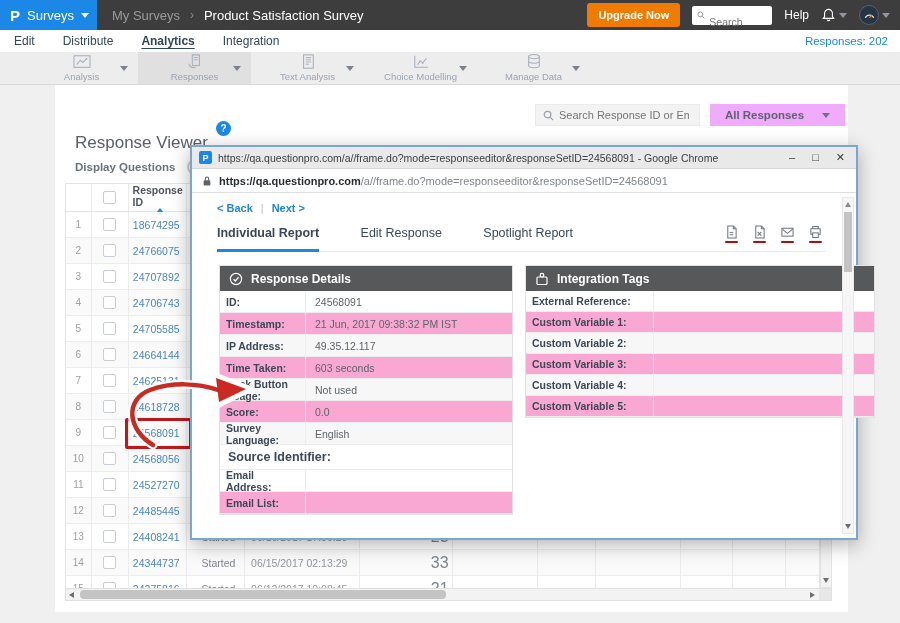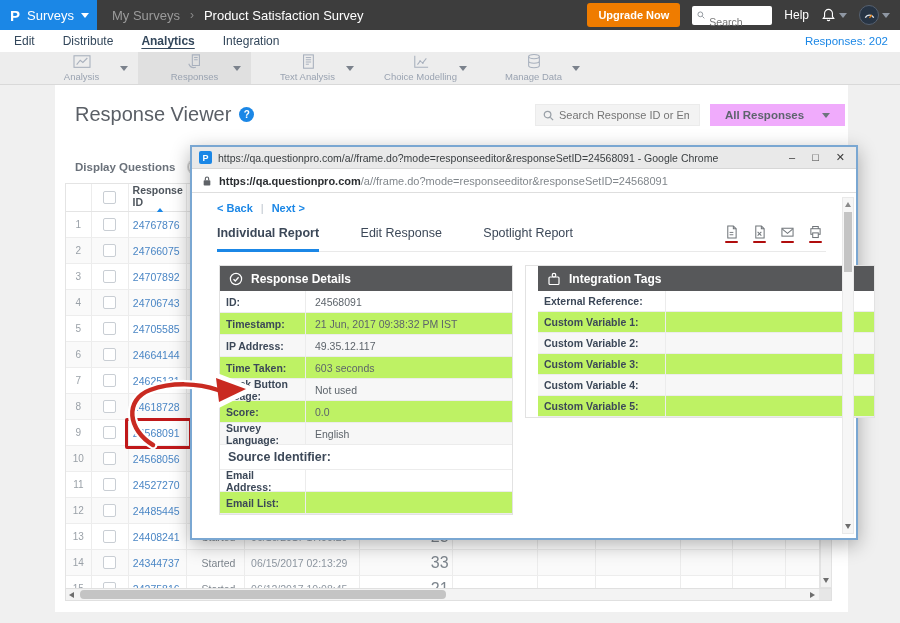--- a/index.html
+++ b/index.html
@@ -36,21 +36,21 @@
   .toolbar { position:absolute; left:0; top:52px; width:900px; height:33px; background:#ededed; border-bottom:1px solid #d9d9d9; display:flex; padding-left:25px; }
   .tgroup { position:relative; width:113px; height:32px; display:flex; flex-direction:column; align-items:center; justify-content:center; cursor:pointer; }
   .tgroup.active { background:#e0e0e0; }
   .tgroup .tlabel { font-size:9.5px; color:#9aa3b1; margin-top:1px; }
   .tgroup .caret { position:absolute; right:10px; top:14px; border-top-color:#7b828c; border-left-width:4px; border-right-width:4px; }
   .ticon { height:16px; display:flex; align-items:flex-end; }
 
   
   .card { position:absolute; left:55px; top:85px; width:793px; height:527px; background:#fff; }
   .rv-head { position:absolute; left:20px; top:18px; display:flex; align-items:center; gap:8px; }
-  .rv-title { font-size:20px; color:#5a5f66; }
+  .rv-title { font-size:17px; color:#5a5f66;margin-top:30px; }
   .help-badge { width:15px; height:15px; border-radius:50%; background:#1b87e6; color:#fff; font-size:10px; font-weight:bold; display:flex; align-items:center; justify-content:center; cursor:pointer; }
   .rv-search { position:absolute; left:480px; top:19px; width:165px; height:22px; background:#f3f3f3; border:1px solid #ebebeb; display:flex; align-items:center; padding:0 7px; gap:5px; }
   .rv-search input { border:none; outline:none; background:transparent; font-size:11px; color:#555; width:130px; font-family:inherit; }
   .rv-filter { position:absolute; left:655px; top:19px; width:135px; height:22px; background:#f0abfc; display:flex; align-items:center; justify-content:center; gap:18px; cursor:pointer; }
   .rv-filter .flabel { font-size:11.5px; color:#5d646d; font-weight:600; }
   .rv-filter .caret { border-top-color:#6d747d; }
   .dq { position:absolute; left:20px; top:74px; display:flex; align-items:center; gap:12px; }
   .dq-label { font-size:11.5px; color:#6a717a; font-weight:600; }
   .toggle { width:30px; height:16px; background:#d8d8d8; border-radius:8px; position:relative; cursor:pointer; }
   .toggle .knob { position:absolute; left:1px; top:1px; width:14px; height:14px; border-radius:50%; background:#fdfdfd; border:1px solid #c2c2c2; }
@@ -103,23 +103,23 @@
   .backnext a { cursor:pointer; }
   .backnext .sep { color:#b9c2cb; font-weight:normal; }
   .tabs-row { position:absolute; left:25px; right:30px; top:30px; height:29px; border-bottom:1px solid #e9e9e9; }
   .tab { display:inline-block; margin-right:37px; font-size:12.5px; color:#3c4858; height:29px; line-height:20px; cursor:pointer; }
   .tab.active { font-weight:bold; border-bottom:3px solid #1b87e6; }
   .export-icons { position:absolute; right:4px; top:2px; display:flex; gap:15px; }
   .exp { display:flex; flex-direction:column; align-items:center; cursor:pointer; }
   .exp .redline { width:13px; height:2.5px; background:#b00d0d; margin-top:2px; border-radius:1px; }
   .panel { position:absolute; border:1px solid #e2e2e2; background:#fff; }
   .panel-rd { left:27px; top:72px; width:294px; }
-  .panel-it { left:333px; top:72px; width:350px;padding-left:12px; }
+  .panel-it { left:333px; top:72px; width:350px; }
   .phead { height:25px; background:#57585a; color:#fff; display:flex; align-items:center; gap:8px; padding-left:9px; font-size:12px; font-weight:bold; }
-  .prow { display:flex; height:22px; border-bottom:1px solid #ececec; background:#bef264; }
+  .prow { display:flex; height:22px; border-bottom:1px solid #ececec; background:#f9a8d4; }
   .prow:nth-child(odd) { background:#f7f7f7; }
   .prow:nth-child(1) { background:transparent; }
   .plabel { font-size:10.5px; font-weight:bold; color:#3c4858; padding:0 6px; display:flex; align-items:center; border-right:1px solid #ececec; }
   .panel-rd .plabel { width:86px; }
   .panel-it .plabel { width:128px; }
   .pvalue { flex:1; font-size:10.5px; color:#5d646b; padding-left:9px; display:flex; align-items:center; }
   .panel-it .prow { height:21px; }
   .section-row { height:25px; display:flex; align-items:center; padding-left:8px; font-size:12.5px; font-weight:bold; color:#3c4858; border-bottom:1px solid #ececec; background:#fff; }
   .p-scrollbar { position:absolute; left:650px; top:4px; width:12px; height:337px; background:#f6f6f6; border:1px solid #e9e9e9; }
   .p-scrollbar .vthumb { top:14px; height:60px; background:#c4c4c4; }
@@ -275,21 +275,21 @@
           <span class="hc c-e5"></span>
           <span class="hc c-e6"></span>
       </div>
       <div class="tbody">
 
           <div class="trow">
             <span class="cell c-num">1</span>
             <span class="cell c-cb">
               <span class="cb"></span>
             </span>
-            <span class="cell c-id">24767876</span>
+            <span class="cell c-id">18674295</span>
             <span class="cell c-st"></span>
             <span class="cell c-ts"></span>
             <span class="cell c-ct"></span>
             <span class="cell c-e1"></span>
             <span class="cell c-e2"></span>
             <span class="cell c-e3"></span>
             <span class="cell c-e4"></span>
             <span class="cell c-e5"></span>
             <span class="cell c-e6"></span>
           </div>

